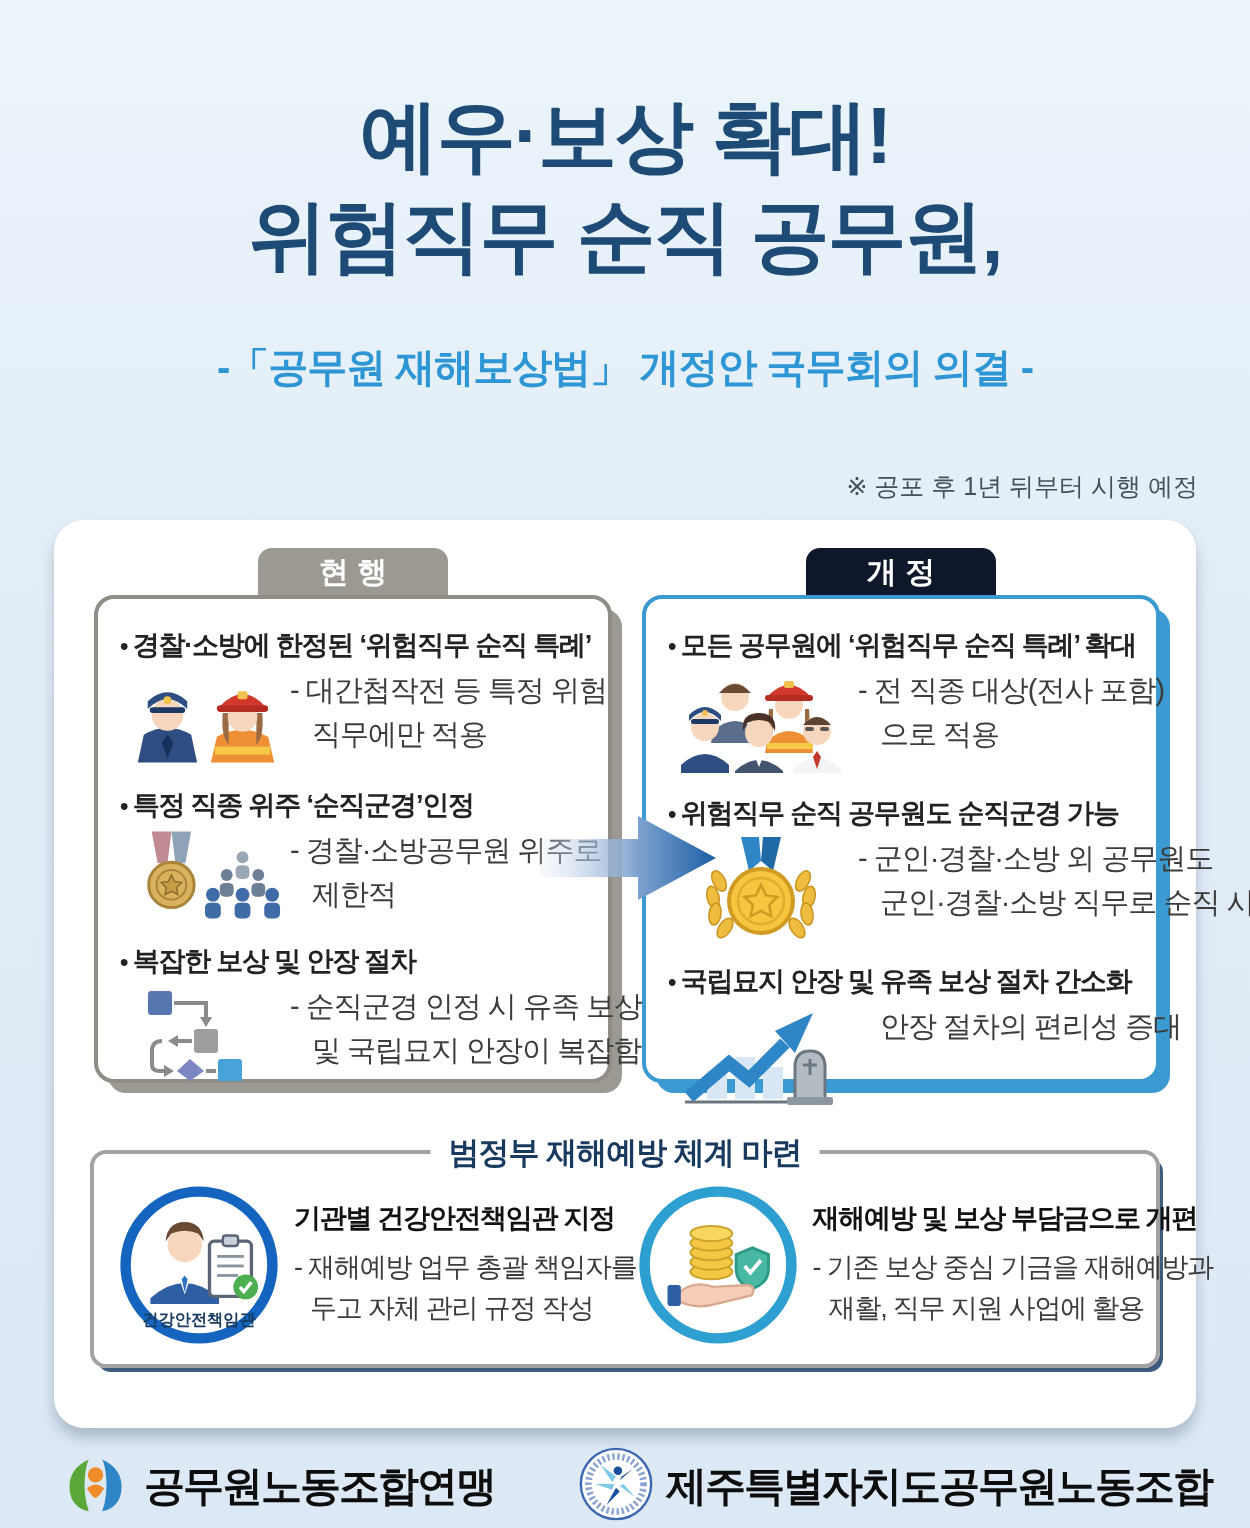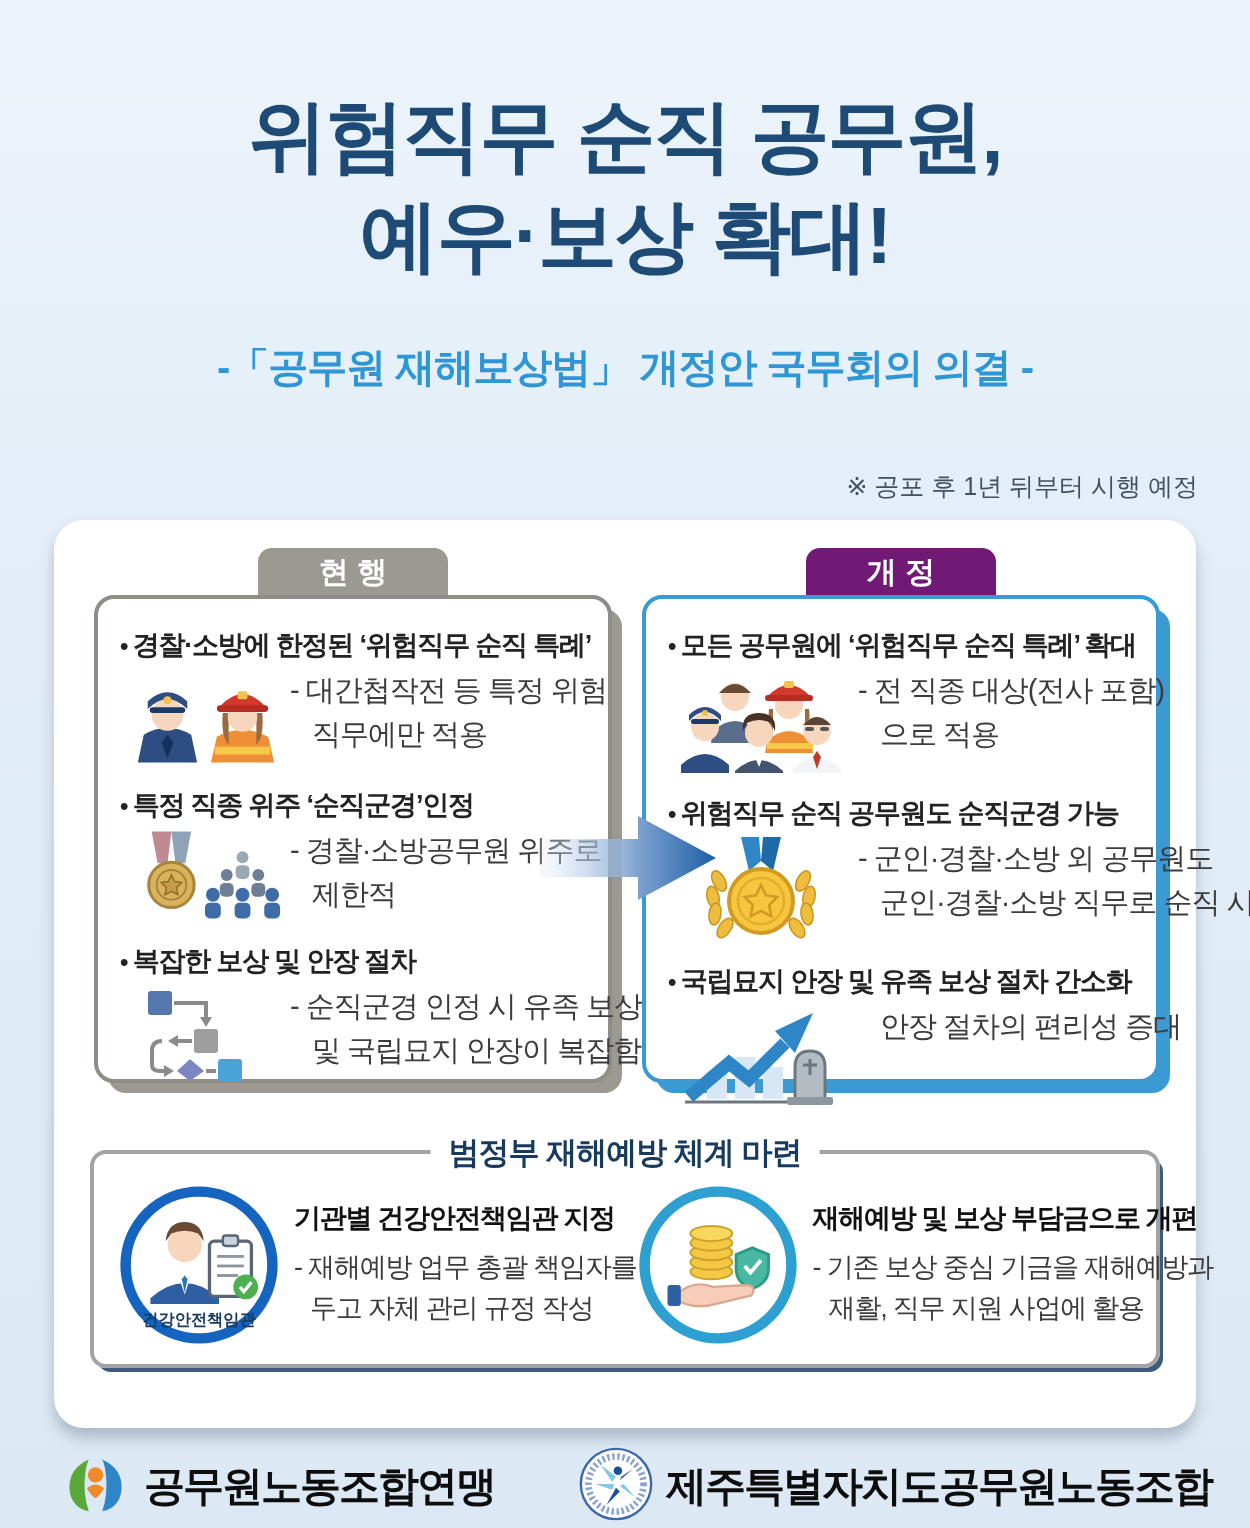--- a/index.html
+++ b/index.html
@@ -33,21 +33,21 @@
   }
   .panel-group { position:absolute; top:28px; width:518px; }
   .panel-group.current { left:40px; }
   .panel-group.revised { left:588px; }
   .tab {
     width:190px; height:47px; margin:0 auto; border-radius:14px 14px 0 0;
     color:#fff; font-size:30px; font-weight:800; text-align:center; line-height:47px;
     position:relative; z-index:2;
   }
   .tab.gray { background:#9b9992; }
-  .tab.blue { background:#701a75; }
+  .tab.blue { background:#0f172a; }
   .panel-box {
     height:488px; background:#fff; border-radius:20px;
     padding:28px 14px 18px 22px; position:relative; z-index:1;
   }
   .panel-box.gray { border:4px solid #8f8d85; box-shadow:12px 12px 0 -2px #9b9992; }
   .panel-box.blue { border:4px solid #3b9ad2; box-shadow:12px 12px 0 -2px #3b9ad2; }
   .panel-item { margin-bottom:22px; }
   .item-title {
     font-size:27px; font-weight:800; color:#222; letter-spacing:-1.2px; white-space:nowrap;
   }
@@ -85,22 +85,22 @@
   .org.left { margin-left:60px; }
   .org.right { margin-left:auto; margin-right:38px; }
   .org-name { font-size:41px; font-weight:900; color:#0d0d0d; letter-spacing:-2px; white-space:nowrap; }
 </style>
 </head>
 <body>
 
 <div class="page">
 
   <div class="title-block">
+    <div class="title-line">예우·보상 확대!</div>
     <div class="title-line">위험직무 순직 공무원,</div>
-    <div class="title-line">예우·보상 확대!</div>
   </div>
   <div class="subtitle">-「공무원 재해보상법」 개정안 국무회의 의결 -</div>
   <div class="note">※ 공포 후 1년 뒤부터 시행 예정</div>
 
   <div class="card">
 
     <div class="panel-group current">
       <div class="tab gray">현 행</div>
       <div class="panel-box gray">
 

